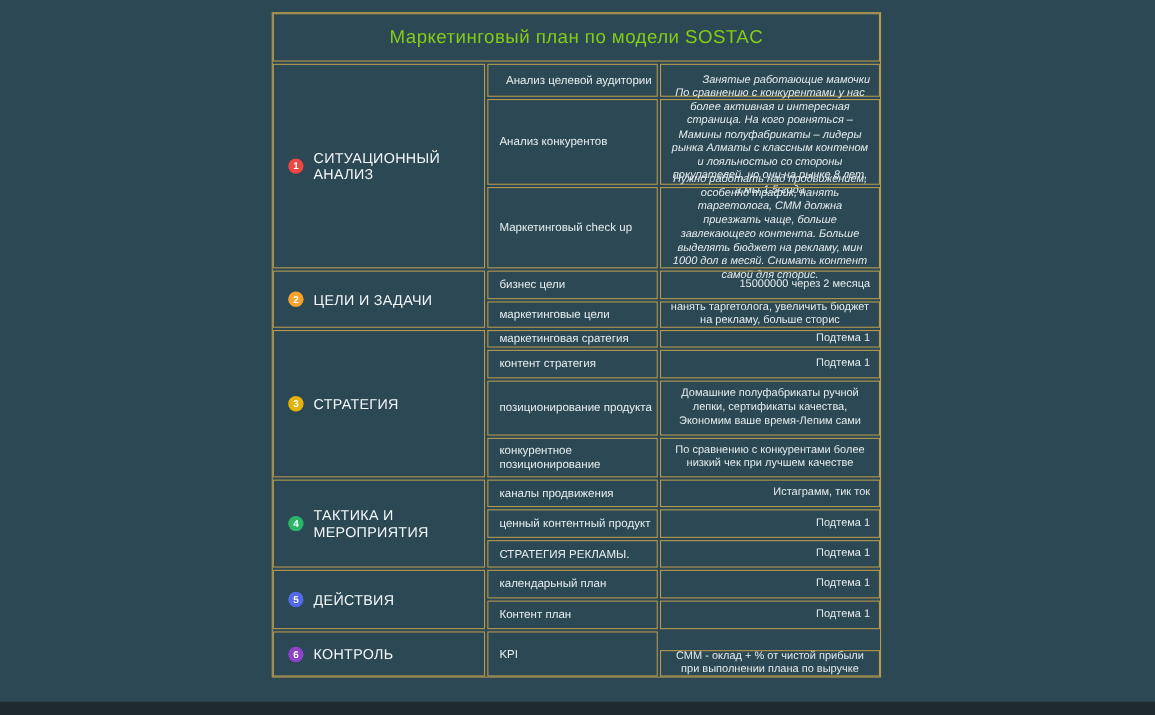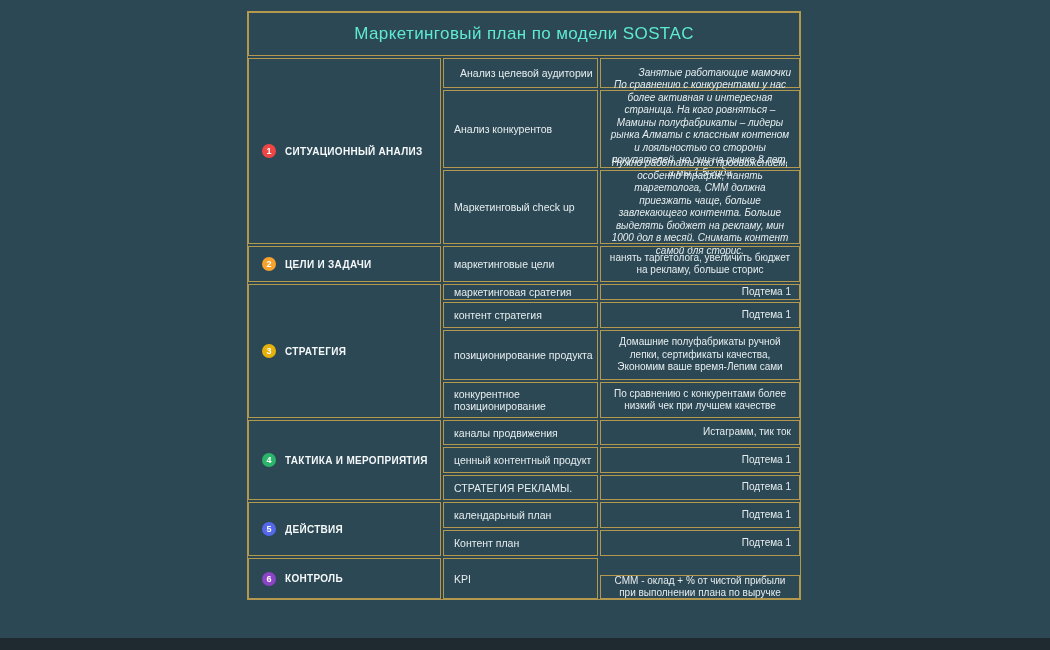--- a/index.html
+++ b/index.html
@@ -25,21 +25,21 @@
   .sec-box{
     width:193px;flex:0 0 193px;display:flex;align-items:center;
     padding-left:13px;gap:9px;
   }
   .badge{
     width:14px;height:14px;border-radius:50%;flex:0 0 14px;
     display:flex;align-items:center;justify-content:center;
     color:#fff;font-size:9px;font-weight:bold;border:none;
   }
   .sec-title{
-    color:#f4f8f9;font-size:10px;font-weight:700;letter-spacing:.3px;
+    color:#f4f8f9;font-size:13px;font-weight:400;letter-spacing:.3px;
   }
   .rows{flex:1;display:flex;flex-direction:column;gap:2px;}
   .row{display:flex;gap:2px;}
   .label-cell{
     width:155px;flex:0 0 155px;display:flex;align-items:center;
     padding:2px 4px 2px 10px;
   }
   .label-cell span{color:#e6edef;font-size:10.5px;}
   .value-cell{
     flex:1;display:flex;align-items:center;justify-content:flex-end;
@@ -53,21 +53,21 @@
   .bottom-bar{
     position:absolute;left:0;bottom:0;width:1050px;height:12px;
   }
 </style>
 </head>
 <body style="background-color: rgb(44, 72, 84);">
 
 <div class="table" style="border-color: rgb(179, 152, 78);">
 
   <div class="box title-band" style="border-color: rgb(179, 152, 78);">
-    <span style="color: #5eead4;">Маркетинговый план по модели SOSTAC</span>
+    <span style="color: #84cc16;">Маркетинговый план по модели SOSTAC</span>
   </div>
 
   <div class="section sec-1">
     <div class="box sec-box" style="border-color: rgb(179, 152, 78);">
       <span class="badge" style="background-color: rgb(238, 69, 69);">1</span>
       <span class="sec-title">СИТУАЦИОННЫЙ АНАЛИЗ</span>
     </div>
     <div class="rows">
       <div class="row" style="height:30px">
         <div class="box label-cell" style="border-color: rgb(179, 152, 78); padding-left: 16px;">
@@ -95,21 +95,29 @@
       </div>
     </div>
   </div>
 
   <div class="section">
     <div class="box sec-box" style="border-color: rgb(179, 152, 78);">
       <span class="badge" style="background-color: rgb(246, 162, 43);">2</span>
       <span class="sec-title">ЦЕЛИ И ЗАДАЧИ</span>
     </div>
     <div class="rows">
-      <div class="row" style="height:36px">
+      <div class="row" style="height:26px">
+        <div class="box label-cell" style="border-color: rgb(179, 152, 78);">
+            <span>бизнес цели</span>
+          </div>
+        <div class="box value-cell" style="border-color: rgb(179, 152, 78);">
+            <span>15000000 через 2 месяца</span>
+          </div>
+      </div>
+      <div class="row" style="height:24px">
         <div class="box label-cell" style="border-color: rgb(179, 152, 78);">
             <span>маркетинговые цели</span>
           </div>
         <div class="box value-cell" style="border-color: rgb(179, 152, 78);">
             <span>нанять таргетолога, увеличить бюджет на рекламу, больше сторис</span>
           </div>
       </div>
     </div>
   </div>
 

